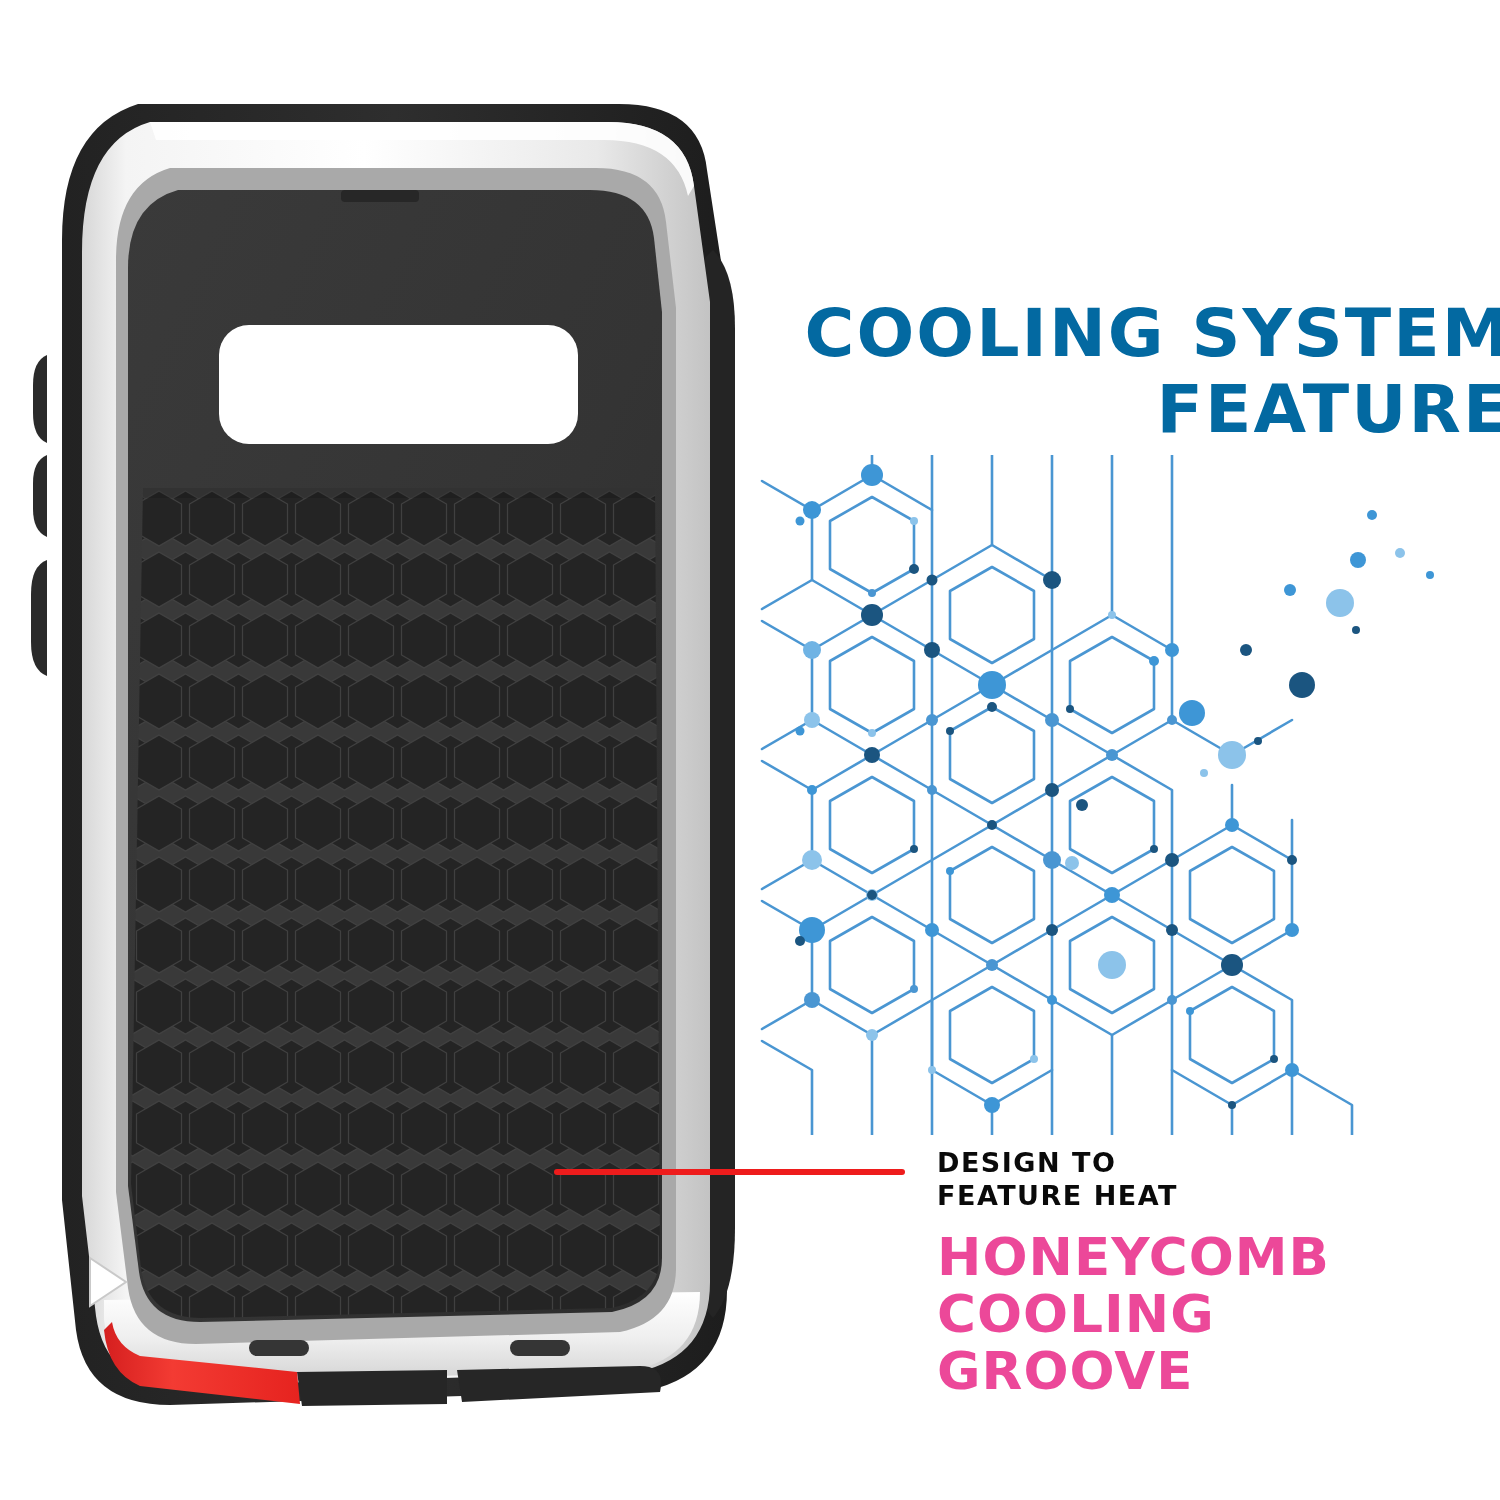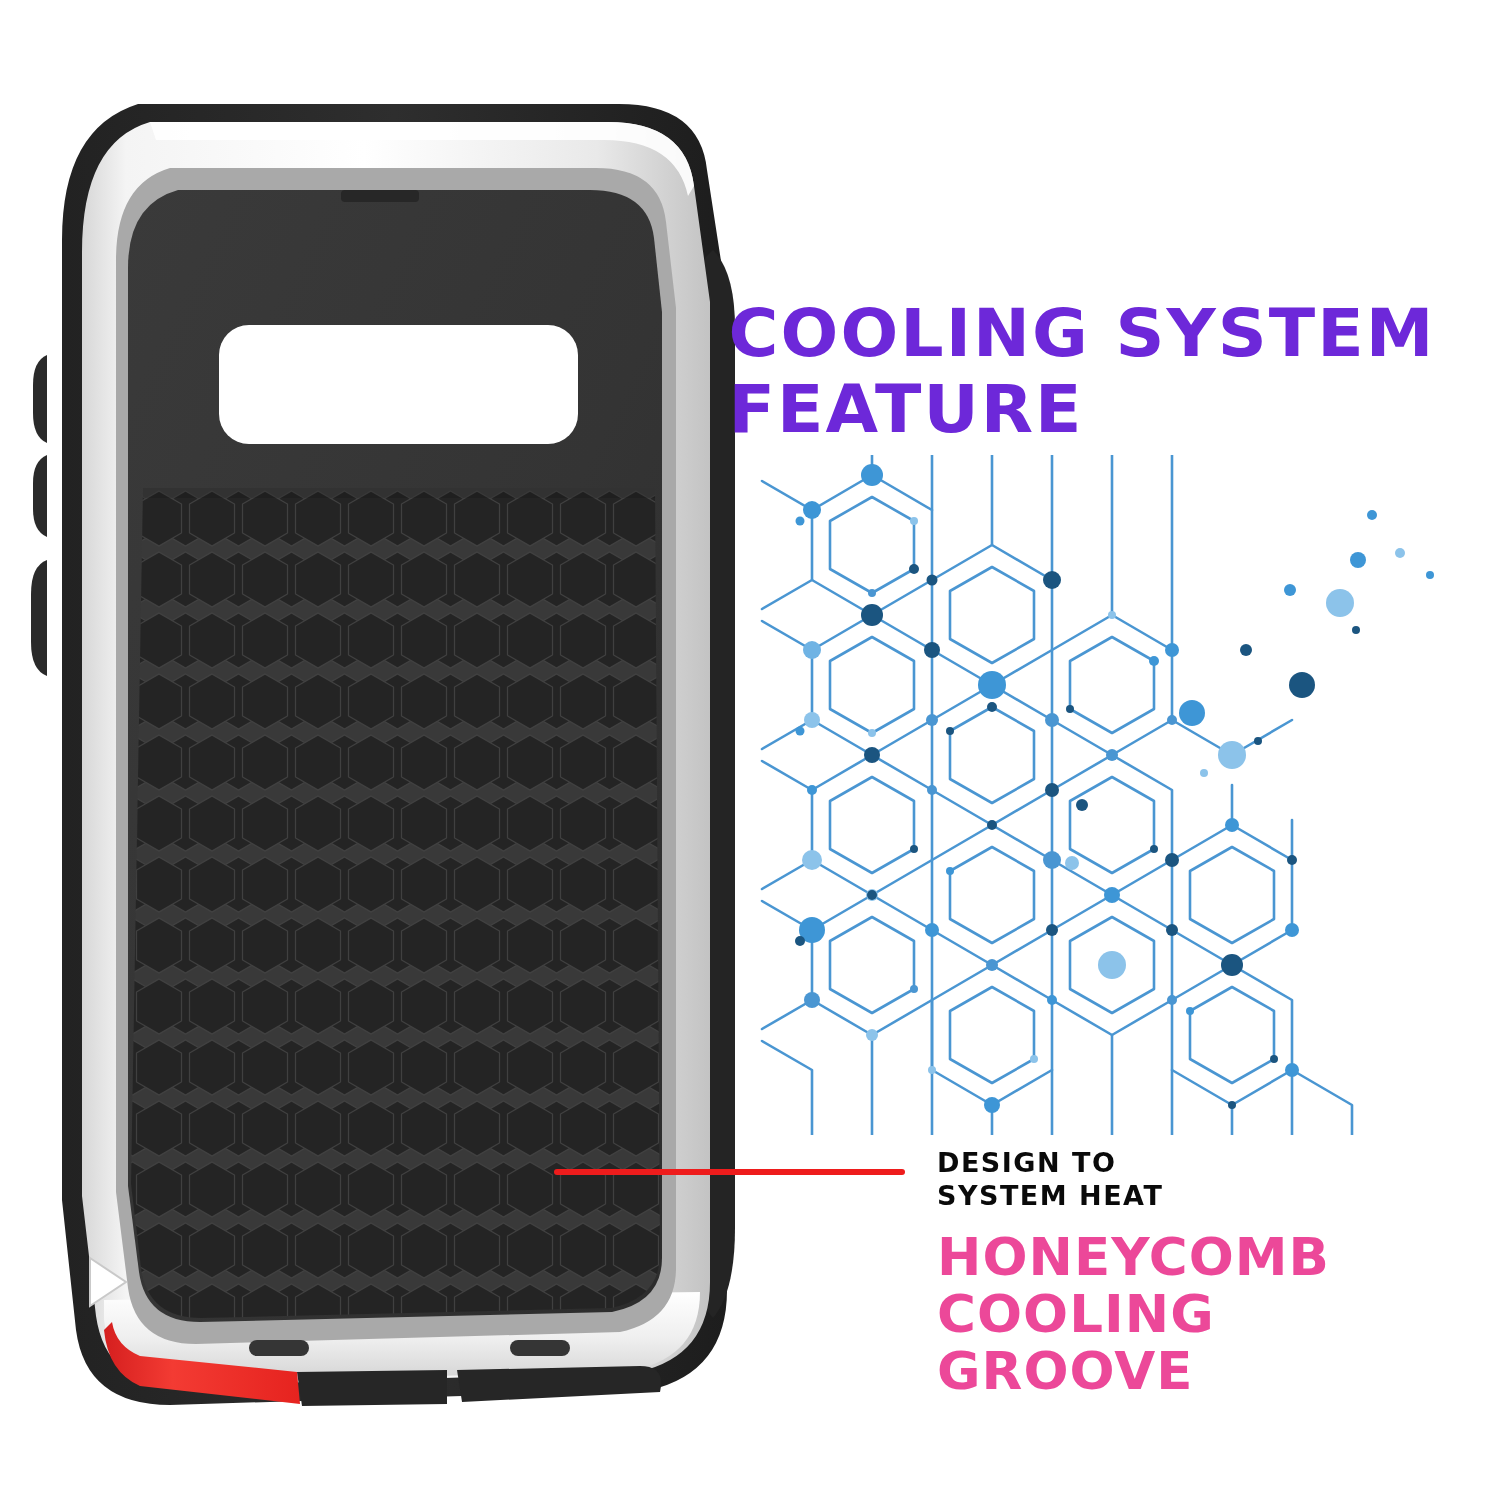--- a/index.html
+++ b/index.html
@@ -37,22 +37,22 @@
     top: 0;
     width: 760px;
     height: 1500px;
   }
 
   #title-block {
     position: absolute;
     left: 0px;
     top: 296px;
     width: 760px;
-    text-align: left;
-    color: #6d28d9;
+    text-align: right;
+    color: #0369a1;
   }
   .title-line {
     display: block;
     font-family: "DejaVu Sans", sans-serif;
     font-weight: 700;
     font-size: 66px;
     line-height: 76px;
     letter-spacing: 2px;
     transform: scaleX(1.03);
     white-space: nowrap;
@@ -420,21 +420,21 @@
           <circle cx="452" cy="318" r="4" fill="#8cc3ea"></circle>
           <circle cx="506" cy="286" r="4" fill="#1b5580"></circle>
         </g>
       </svg>
     </div>
 
     <div id="pointer-line"></div>
 
     <div id="caption-block">
       <span class="caption-line">DESIGN TO</span>
-      <span class="caption-line">SYSTEM HEAT</span>
+      <span class="caption-line">FEATURE HEAT</span>
     </div>
 
     <div id="headline-block">
       <span class="headline-line">HONEYCOMB</span>
       <span class="headline-line">COOLING</span>
       <span class="headline-line">GROOVE</span>
     </div>
 
   </div>
 </div>

